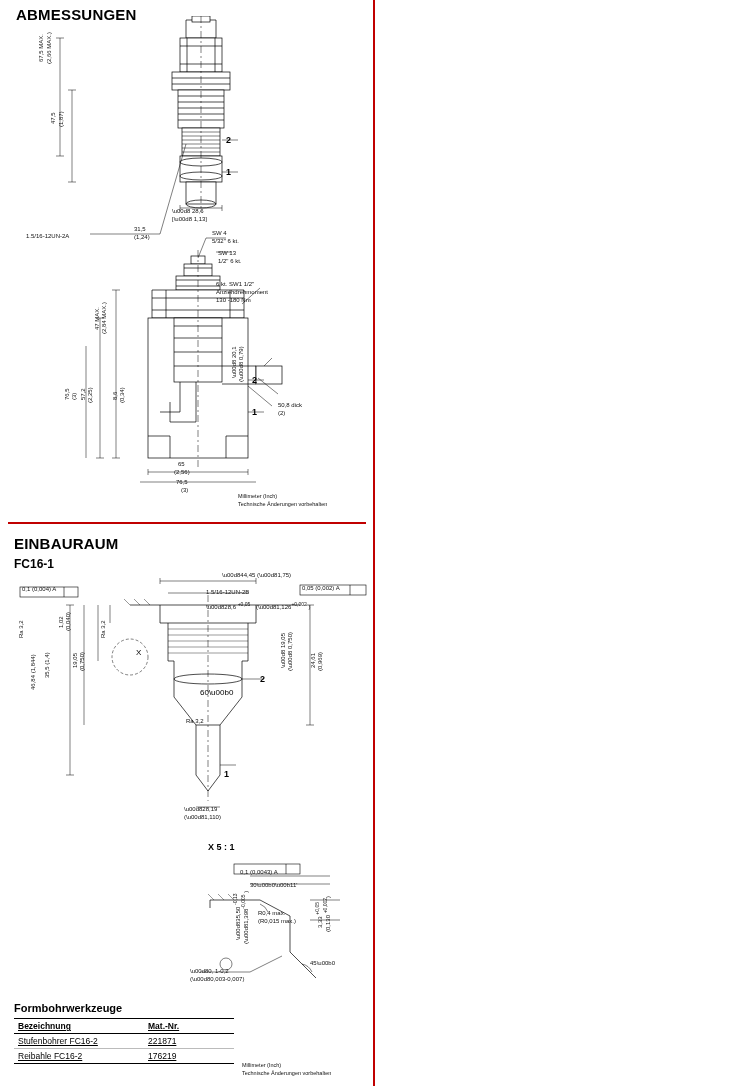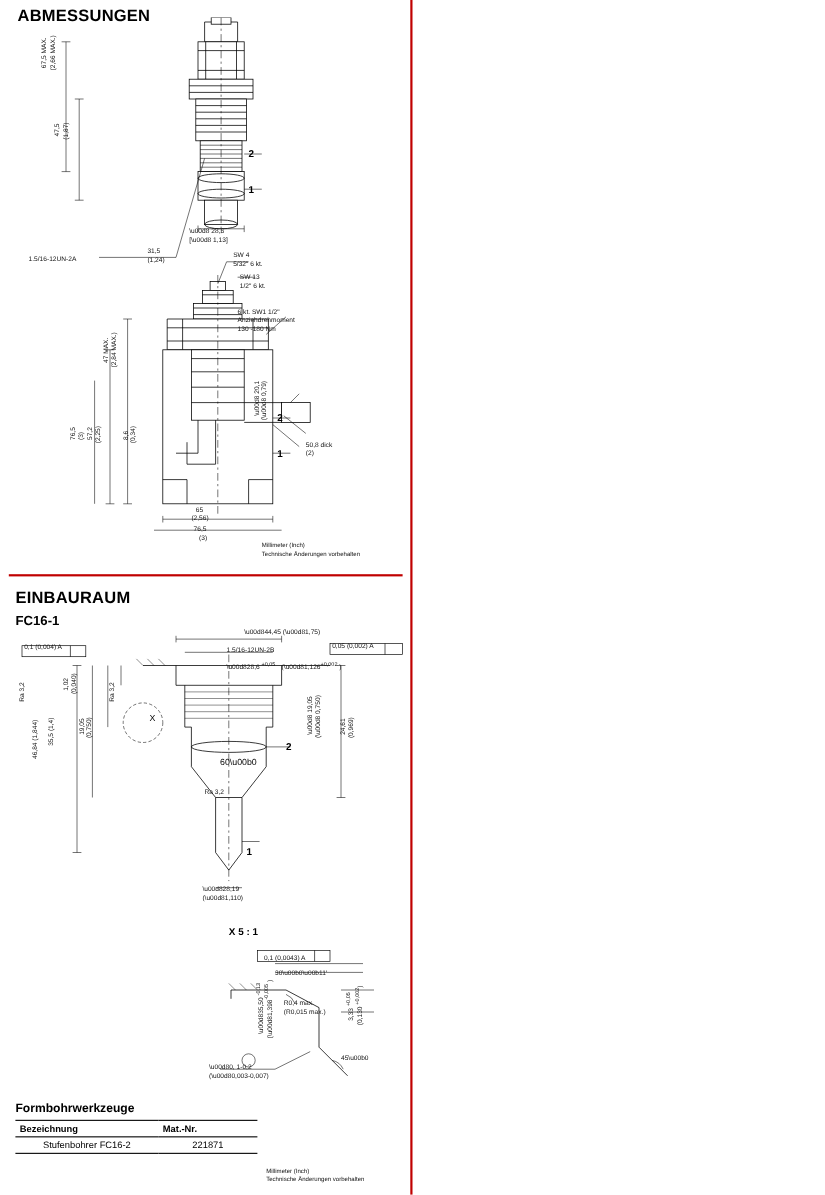--- a/index.html
+++ b/index.html
@@ -51,26 +51,26 @@
   table.tbl {
     border-collapse: collapse;
     font-size:8.5px;
   }
   table.tbl th {
     text-align:left; font-weight:bold; padding:2px 4px;
     border-bottom:1px solid #000; border-top:1px solid #000;
     background:transparent;
   }
   table.tbl td {
-    text-align:center; padding:2px 4px;
+    text-align:left; padding:2px 4px;
     border-bottom:1px solid #bbb;
   }
   table.tbl tr:last-child td { border-bottom:1px solid #000; }
 
-  #formbohr-table { position:absolute; left:14px; top:1018px; width:220px; }
+  #formbohr-table { position:absolute; left:14px; top:1018px; width:220px;text-decoration:underline; }
   #formbohr-table th:nth-child(1), #formbohr-table td:nth-child(1) { width:130px; }
   .rt { position:absolute; }
   .rt table { width:100%; }
 </style>
 </head>
 <body>
 
 <div class="page">
 
   <div class="divider-v"></div>
@@ -399,20 +399,24 @@
           <tr>
             <th>Bezeichnung</th>
             <th>Mat.-Nr.</th>
           </tr>
         </thead>
         <tbody>
           <tr>
             <td>Stufenbohrer FC16-2</td>
             <td>221871</td>
           </tr>
+          <tr>
+            <td>Reibahle   FC16-2</td>
+            <td>176219</td>
+          </tr>
         </tbody>
       </table>
     </div>
   </div>
 
   <div class="col-right">
 
     
     
 

